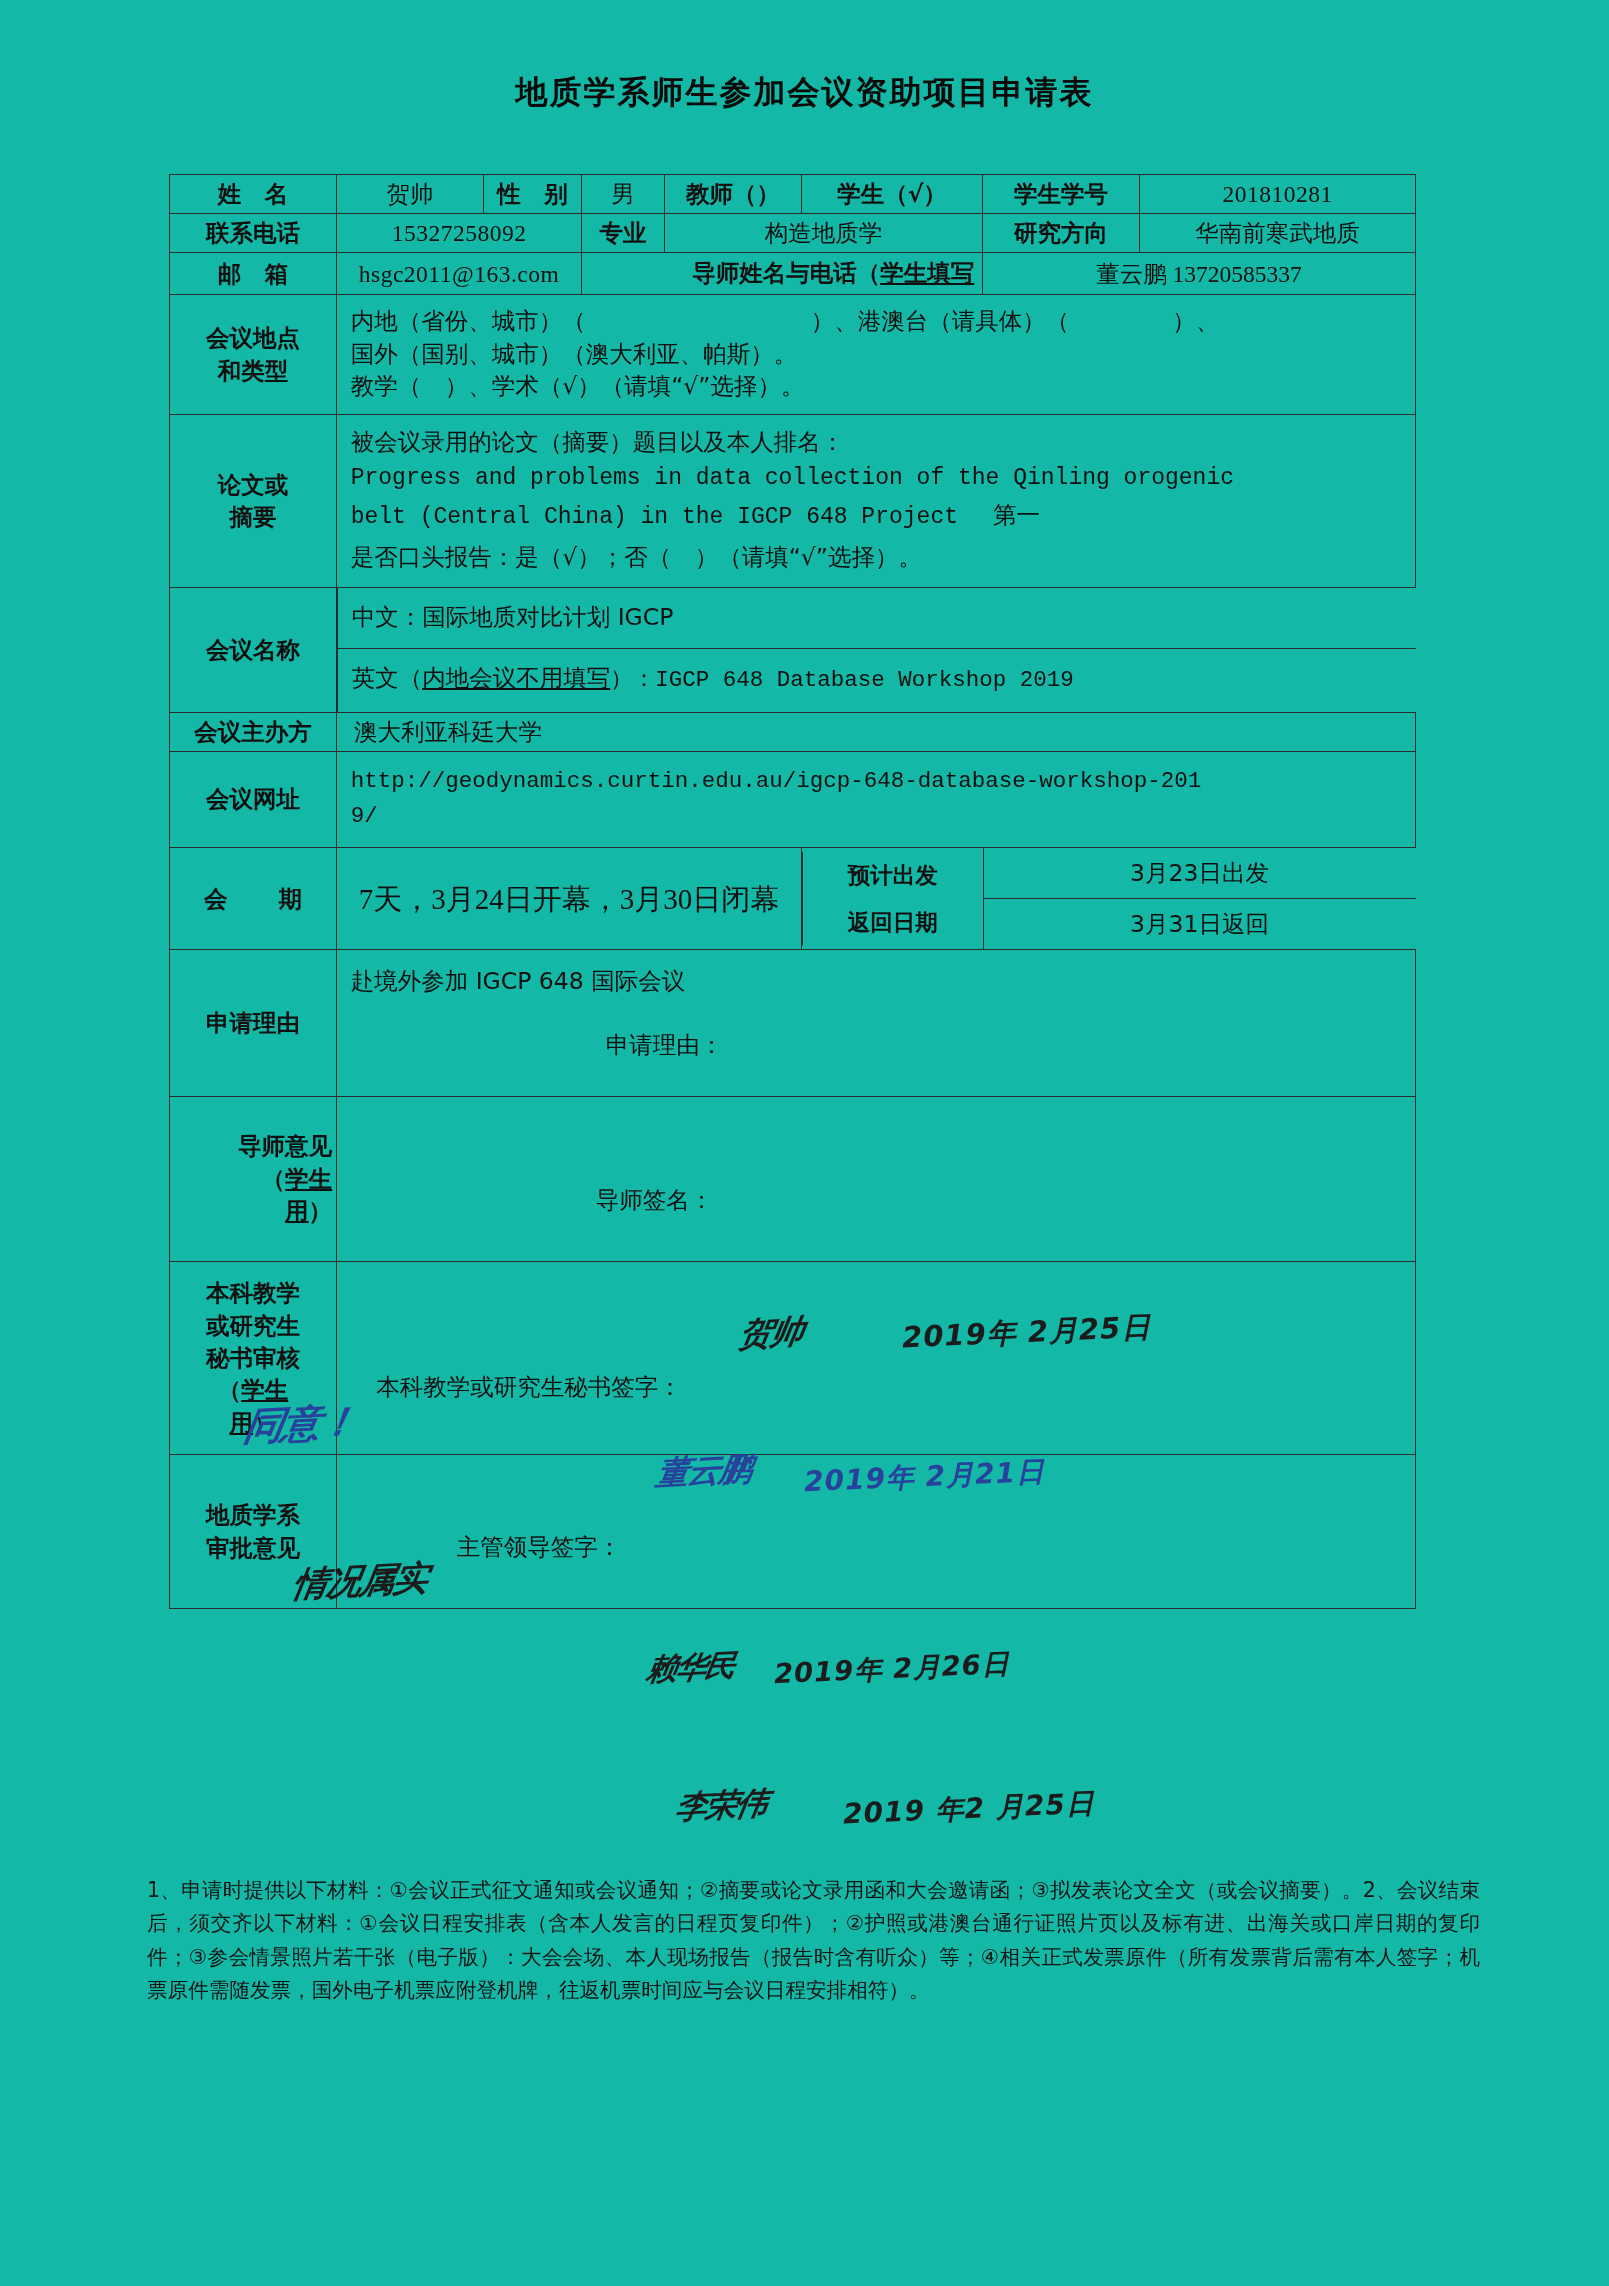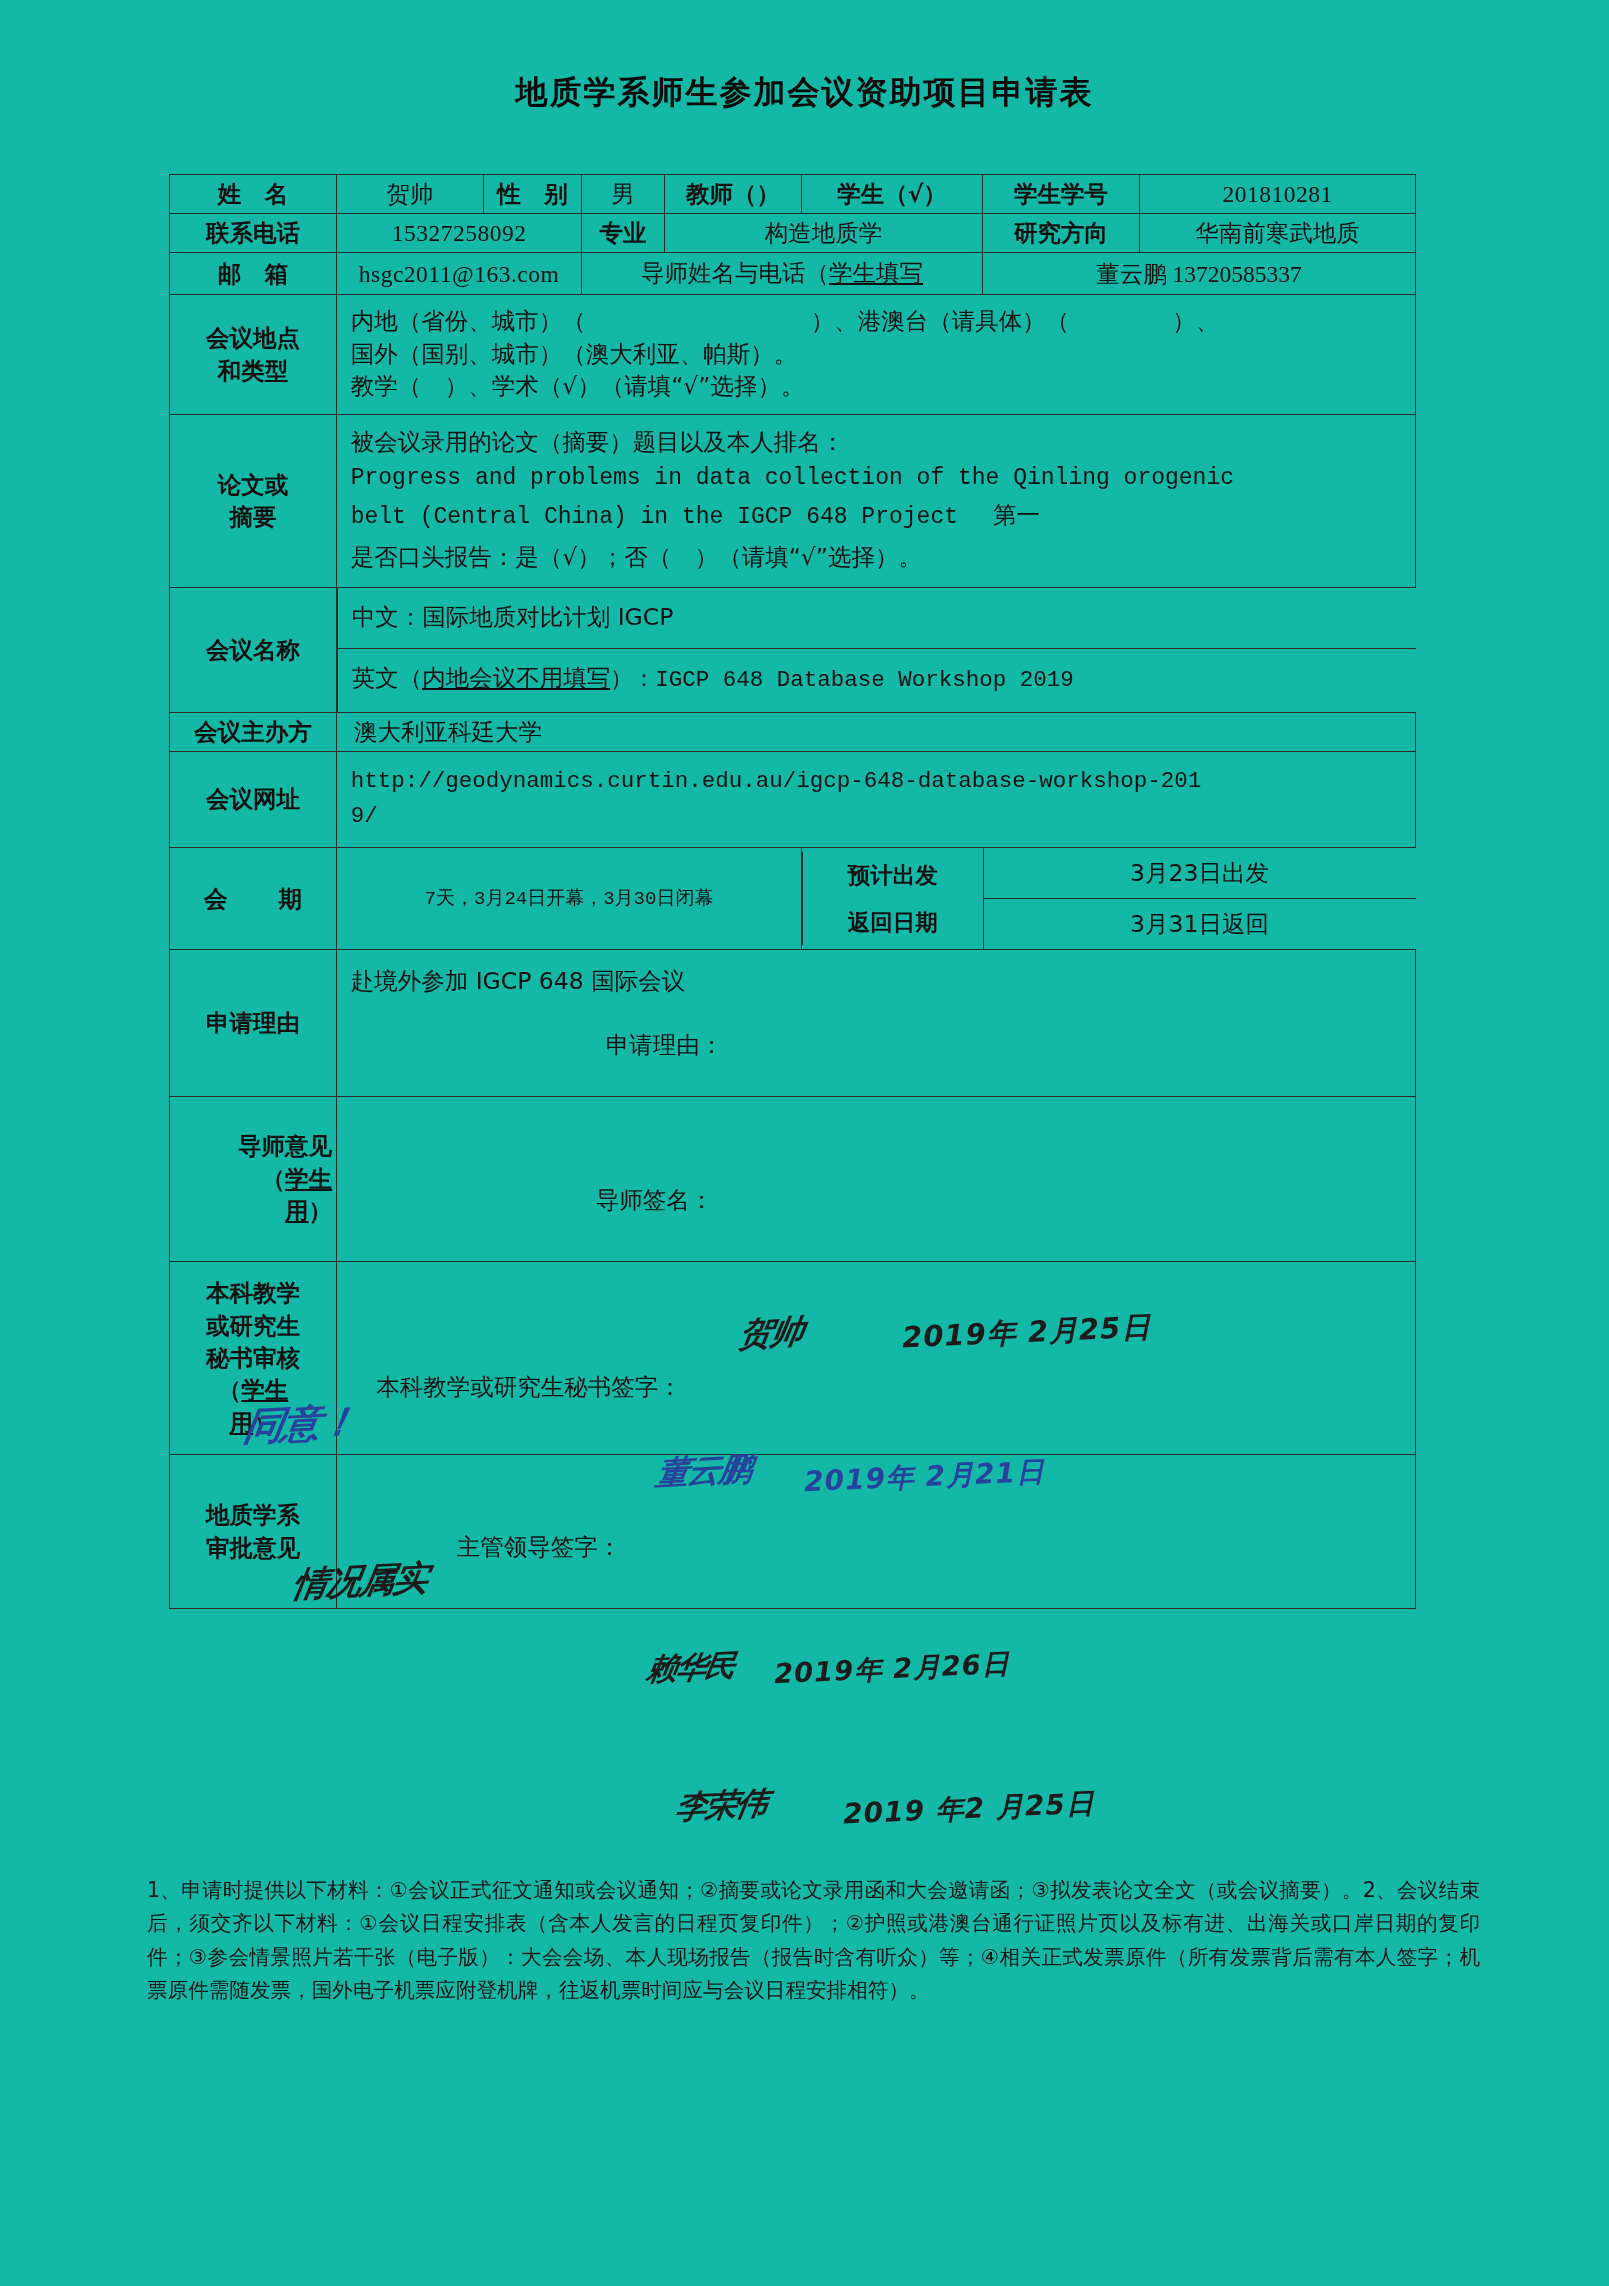--- a/index.html
+++ b/index.html
@@ -187,21 +187,21 @@
       <td class="val mono-ish cell-pad" colspan="2">15327258092</td>
       <td class="lbl cell-pad">专业</td>
       <td class="val cell-pad" colspan="2">构造地质学</td>
       <td class="lbl cell-pad">研究方向</td>
       <td class="val cell-pad">华南前寒武地质</td>
     </tr>
 
     <tr>
       <td class="lbl cell-pad">邮　箱</td>
       <td class="val mono-ish cell-pad" colspan="2">hsgc2011@163.com</td>
-      <td class="cell-pad" colspan="3" style="text-align:center;">
+      <td class="cell-pad" colspan="3" style="text-align:right;font-weight:bold;">
         <span class="mixed">导师姓名与电话（</span><span class="mixed u">学生填写</span>
       </td>
       <td class="val cell-pad" colspan="2">董云鹏 13720585337</td>
     </tr>
 
     <tr>
       <td class="lbl-multi">
         <div>会议地点</div>
         <div>和类型</div>
       </td>
@@ -257,21 +257,21 @@
     <tr>
       <td class="lbl">会议网址</td>
       <td colspan="7" style="padding:11.8px 9.8px 13.7px 13.7px;">
         <div class="eng-sm">http://geodynamics.curtin.edu.au/igcp-648-database-workshop-201</div>
         <div class="eng-sm">9/</div>
       </td>
     </tr>
 
     <tr>
       <td class="lbl lbl-sp">会　期</td>
-      <td class="val cell-pad" colspan="4" style="font-family:Liberation Mono, monospace;font-size:19px;">7天，3月24日开幕，3月30日闭幕</td>
+      <td class="val cell-pad" colspan="4" style="font-family:Liberation Serif, serif;font-size:29px;">7天，3月24日开幕，3月30日闭幕</td>
       <td style="padding:0;border:none;">
         <table class="subtable">
           <tbody>
                 <tr>
             <td class="lbl" style="border-left:1.6px solid #2b2b2b;border-right:none;border-top:none;border-bottom:none;padding:7.8px 5.9px;font-size:22.5px;">预计出发</td>
           </tr>
           <tr>
             <td class="lbl" style="border-left:1.6px solid #2b2b2b;border-right:none;border-top:none;border-bottom:none;padding:7.8px 5.9px;font-size:22.5px;">返回日期</td>
           </tr>
         </tbody>

